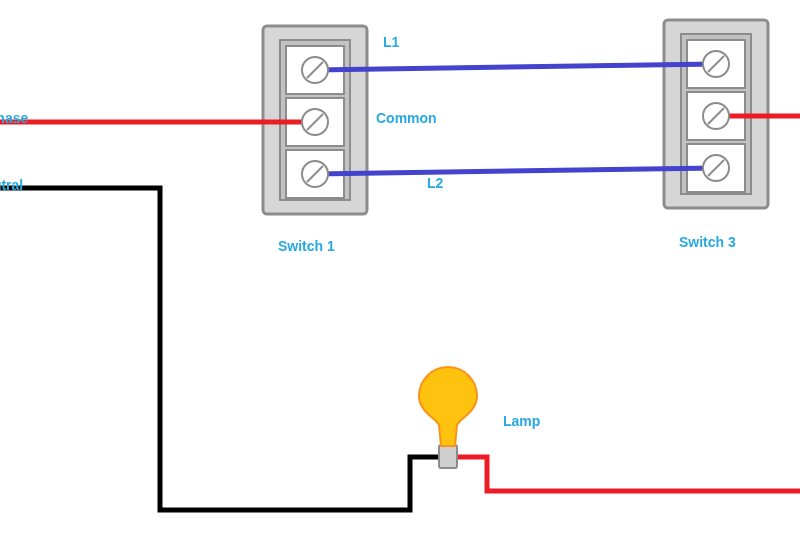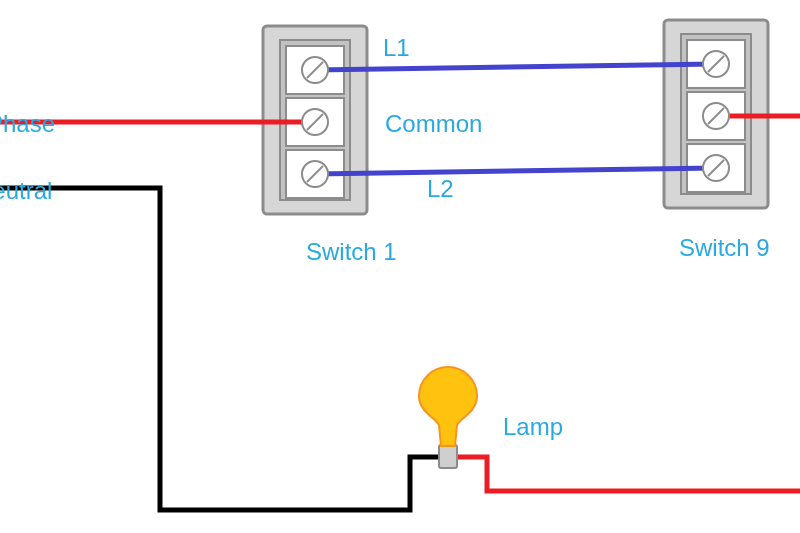--- a/index.html
+++ b/index.html
@@ -6,31 +6,31 @@
   body {
     width: 800px; height: 533px;
     background: #ffffff;
     overflow: hidden;
     position: relative;
     font-family: "Liberation Sans", sans-serif;
   }
   #diagram-svg { position: absolute; left: 0; top: 0; }
   #labels div {
     position: absolute;
-    font-weight: normal;
-    font-size: 24px;
+    font-weight: bold;
+    font-size: 14px;
     white-space: nowrap;
     user-select: none;
   }
   .phase   { left: -13px; top: 110px; }
   .neutral { left: -25px; top: 177px; }
   .l1      { left: 383px; top: 34px;  }
-  .common  { left: 376px; top: 110px; margin-left: 9px; }
+  .common  { left: 376px; top: 110px; }
   .l2      { left: 383px; top: 175px; margin-left: 44px; }
-  .switch1 { left: 278px; top: 238px; margin-left: 28px; }
+  .switch1 { left: 278px; top: 238px; }
   .switch2 { left: 679px; top: 234px; }
   .lamp    { left: 503px; top: 413px; }
 </style>
 </head>
 <body>
 
 <svg id="diagram-svg" width="800" height="533" viewBox="0 0 800 533">
 
   <g>
     <rect x="263" y="26" width="104" height="188" rx="4" stroke-width="3" fill="#D6D6D6" stroke="#8C8C8C"></rect>
@@ -96,15 +96,15 @@
   </g>
 </svg>
 
 <div id="labels" style="color: rgb(41, 169, 225);">
   <div class="phase">Phase</div>
   <div class="neutral">Neutral</div>
   <div class="l1">L1</div>
   <div class="common">Common</div>
   <div class="l2">L2</div>
   <div class="switch1">Switch 1</div>
-  <div class="switch2">Switch 9</div>
+  <div class="switch2">Switch 3</div>
   <div class="lamp">Lamp</div>
 </div>
 
 </body></html>

